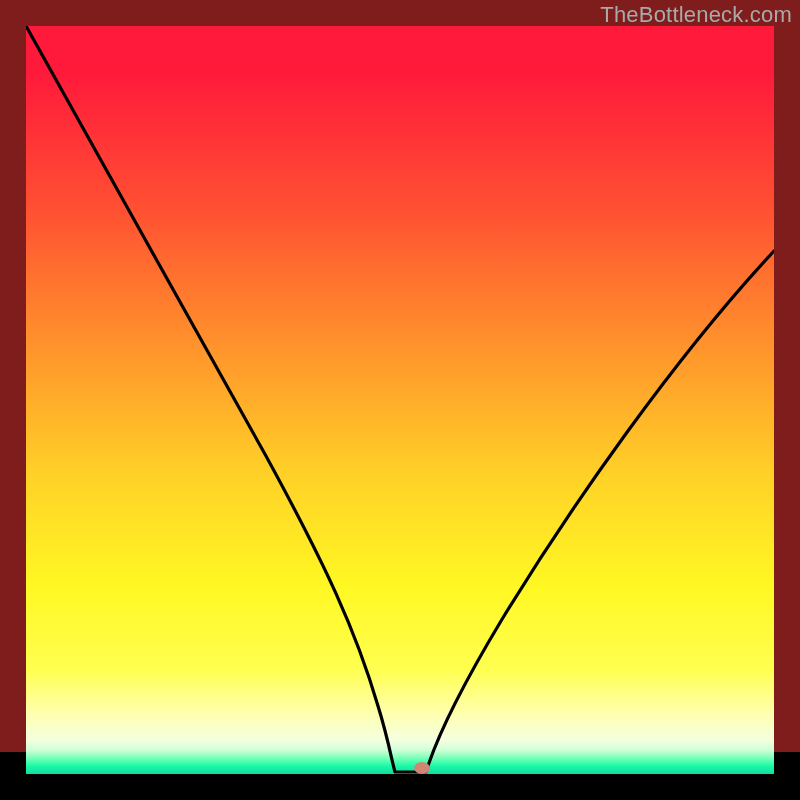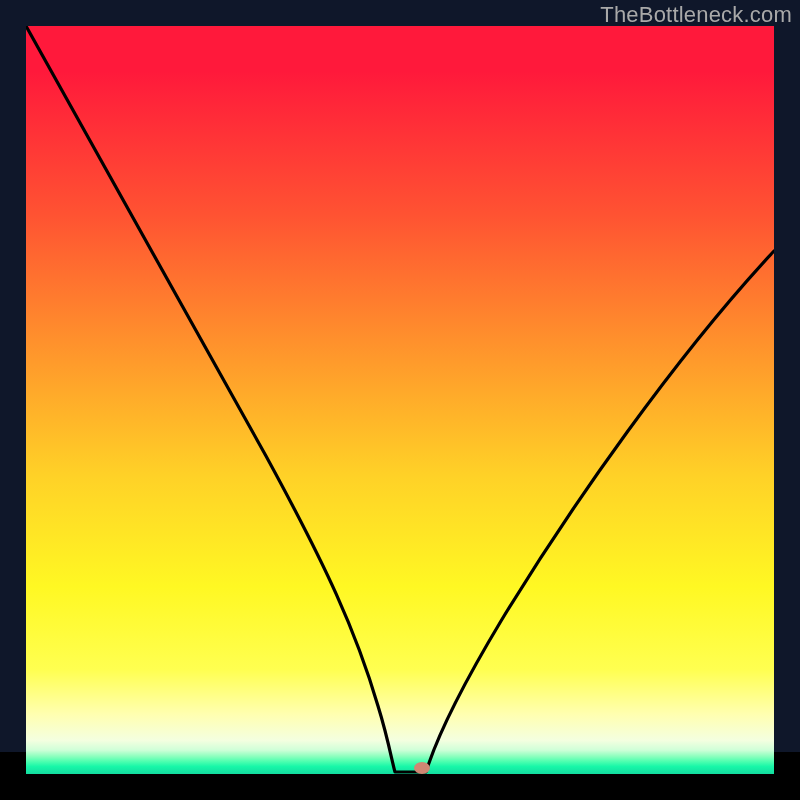--- a/index.html
+++ b/index.html
@@ -8,21 +8,21 @@
     width: 800px;
     height: 800px;
     overflow: hidden;
     background: #000;
     font-family: Arial, Helvetica, sans-serif;
   }
   .wrap {
     position: relative;
     width: 800px;
     height: 752px;
-    background: #0f172a;
+    background: #7f1d1d;
   }
   .plot {
     position: absolute;
     left: 26px;
     top: 26px;
     width: 748px;
     height: 748px;
     background: linear-gradient(
       to bottom,
       #ff193b 0%,

